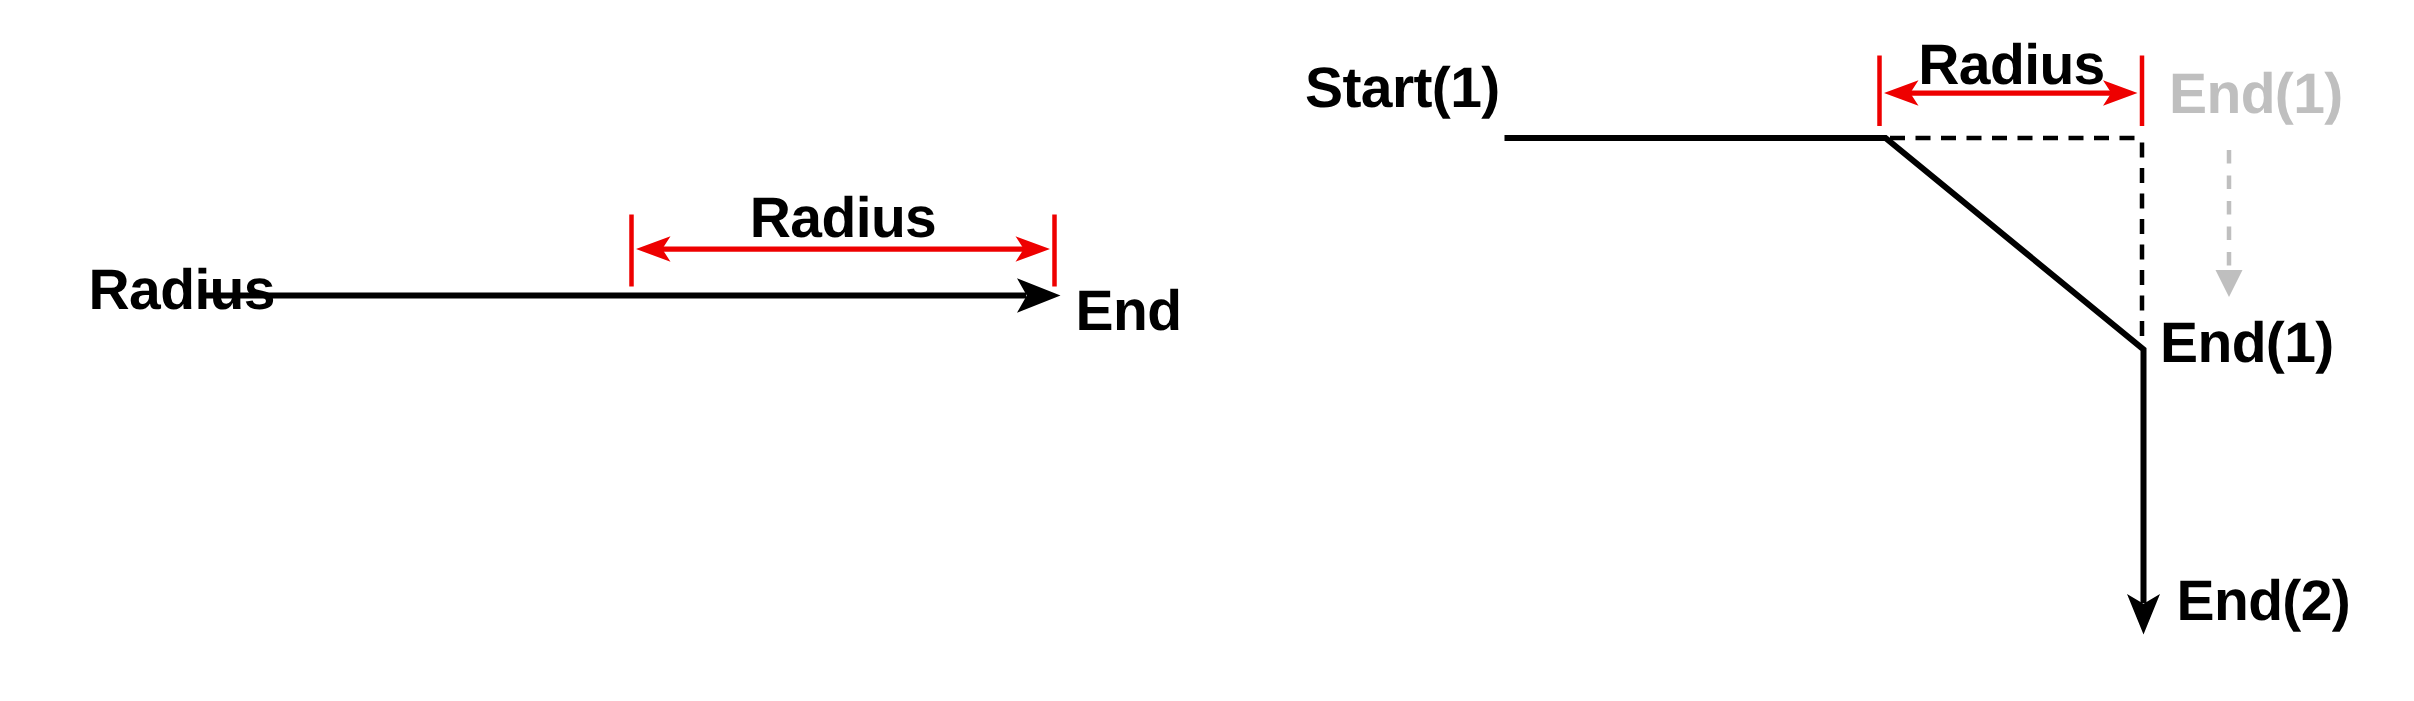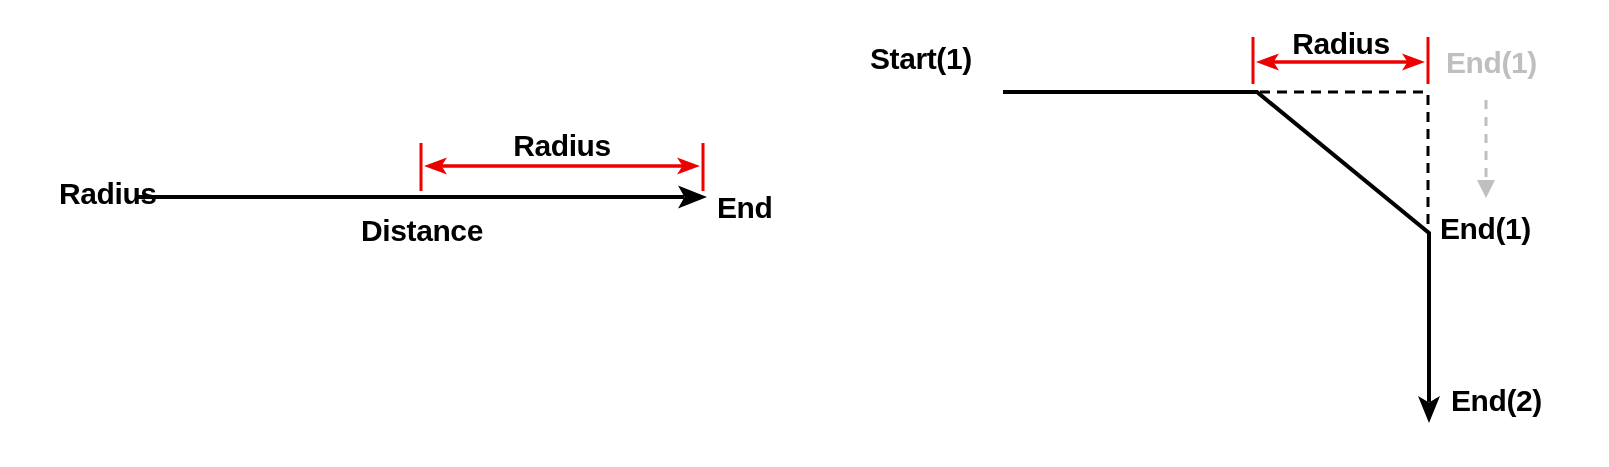--- a/index.html
+++ b/index.html
@@ -16,21 +16,21 @@
     font-family: "Liberation Sans", "DejaVu Sans", sans-serif;
   }
   .layer {
     position: absolute;
     left: 0; top: 0;
     width: 1609px;
     height: 467px;
   }
   .lbl {
     position: absolute;
-    font-size: 30px;
+    font-size: 38px;
     font-weight: 700;
     line-height: 30px;
     letter-spacing: -0.4px;
     color: var(--ink, #000);
     white-space: nowrap;
     user-select: none;
   }
   .lbl.ghost { color: var(--ghost_gray, #bfbfbf); }
   .lbl.centered { transform: translateX(-50%); }
 
@@ -78,21 +78,20 @@
 
       <line class="sg" x1="1486" y1="100" x2="1486" y2="180" stroke-width="3" stroke-dasharray="9 8"></line>
       <polygon class="fg" points="1486,198 1477,180 1495,180"></polygon>
     </g>
   </svg>
 
   <div class="layer">
 
     <div class="lbl" style="left:59px; top:179px;">Radius</div>
     <div class="lbl" style="left:717px; top:193px;">End</div>
-    <div class="lbl centered" style="left:422px; top:216px;">Distance</div>
     <div class="lbl centered" style="left:562px; top:131px;">Radius</div>
 
     <div class="lbl" style="left:870px; top:44px;">Start(1)</div>
     <div class="lbl centered" style="left:1341px; top:29px;">Radius</div>
     <div class="lbl ghost" style="left:1446px; top:48px;">End(1)</div>
     <div class="lbl" style="left:1440px; top:214px;">End(1)</div>
     <div class="lbl" style="left:1451px; top:386px;text-align:right;">End(2)</div>
   </div>
 
 </div>

